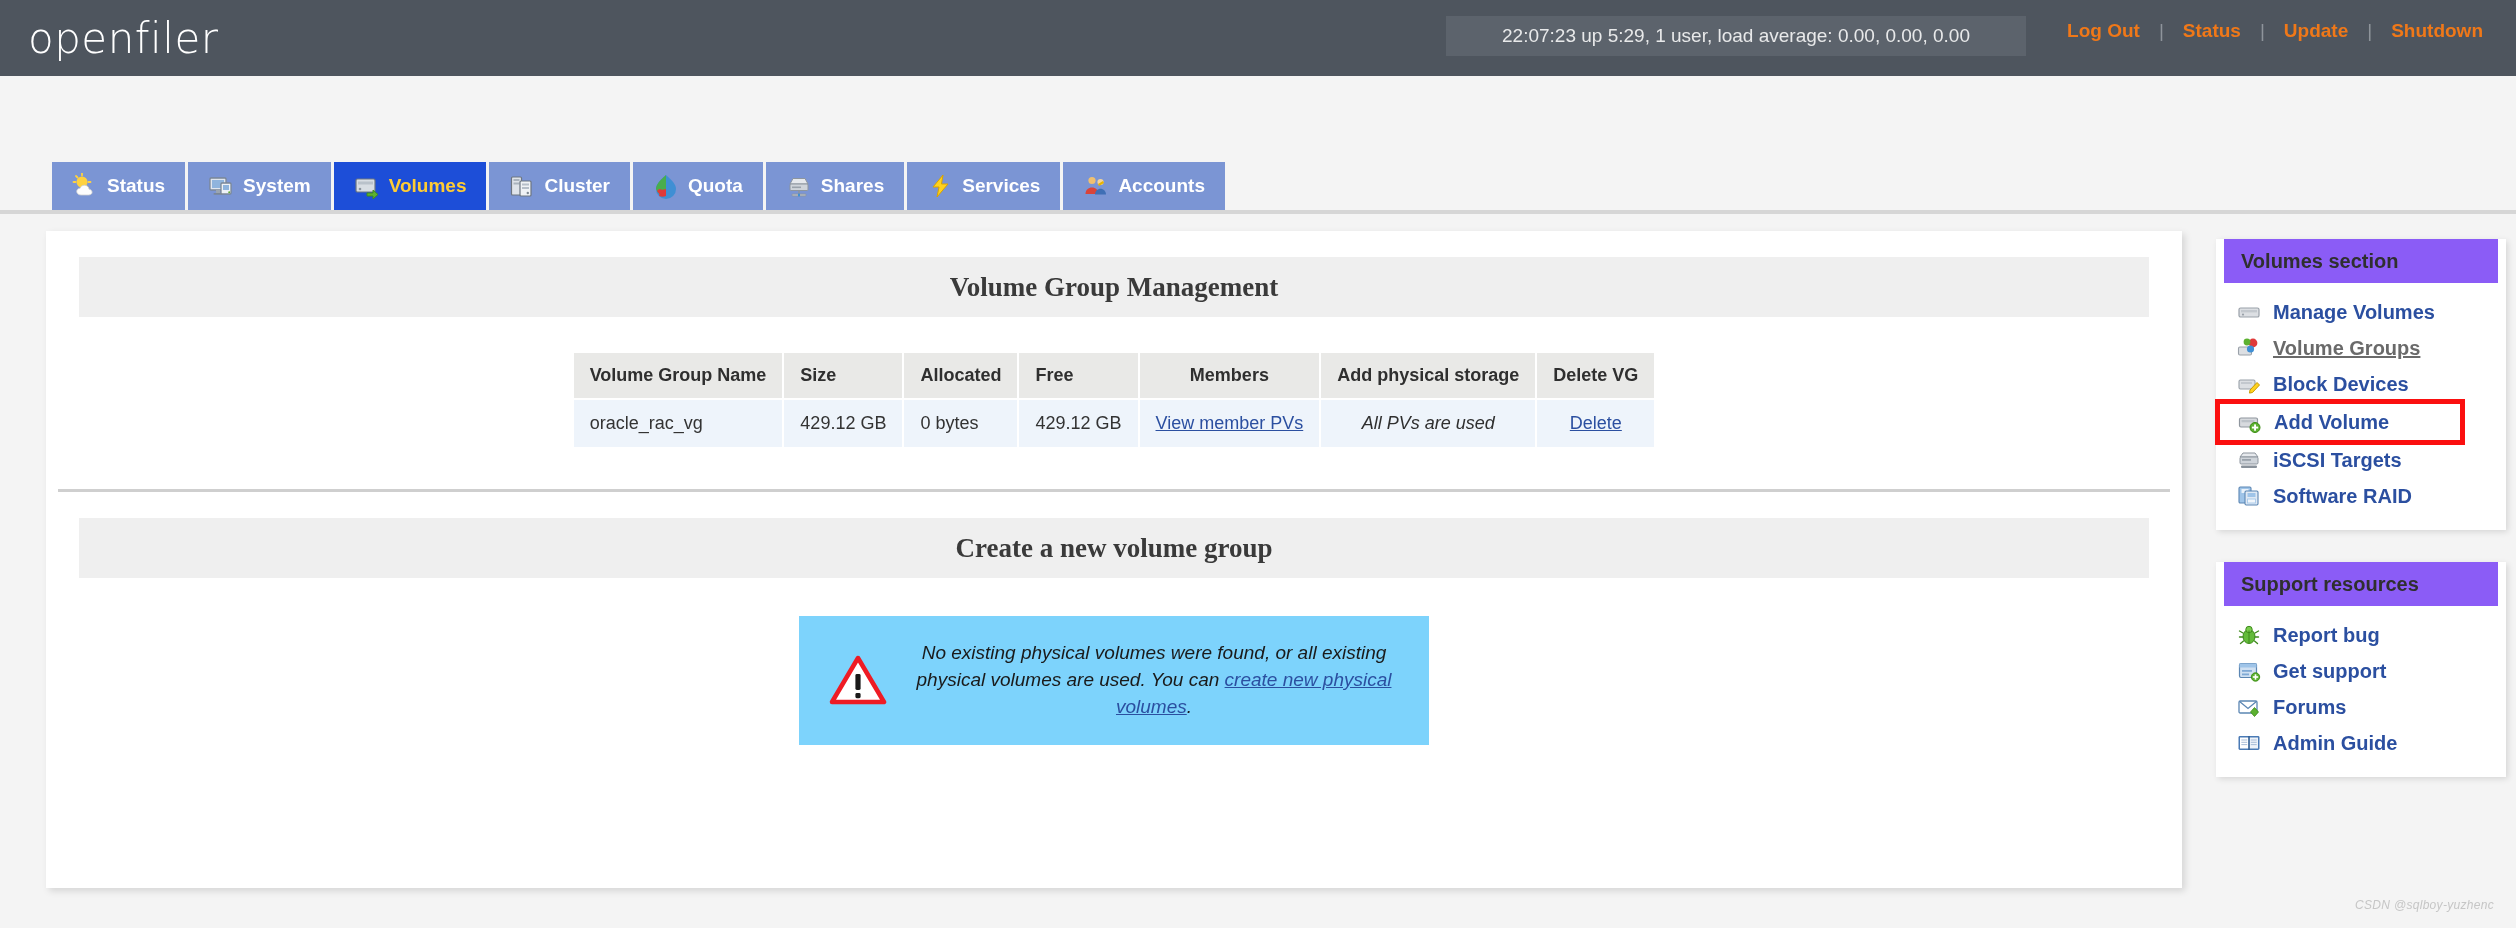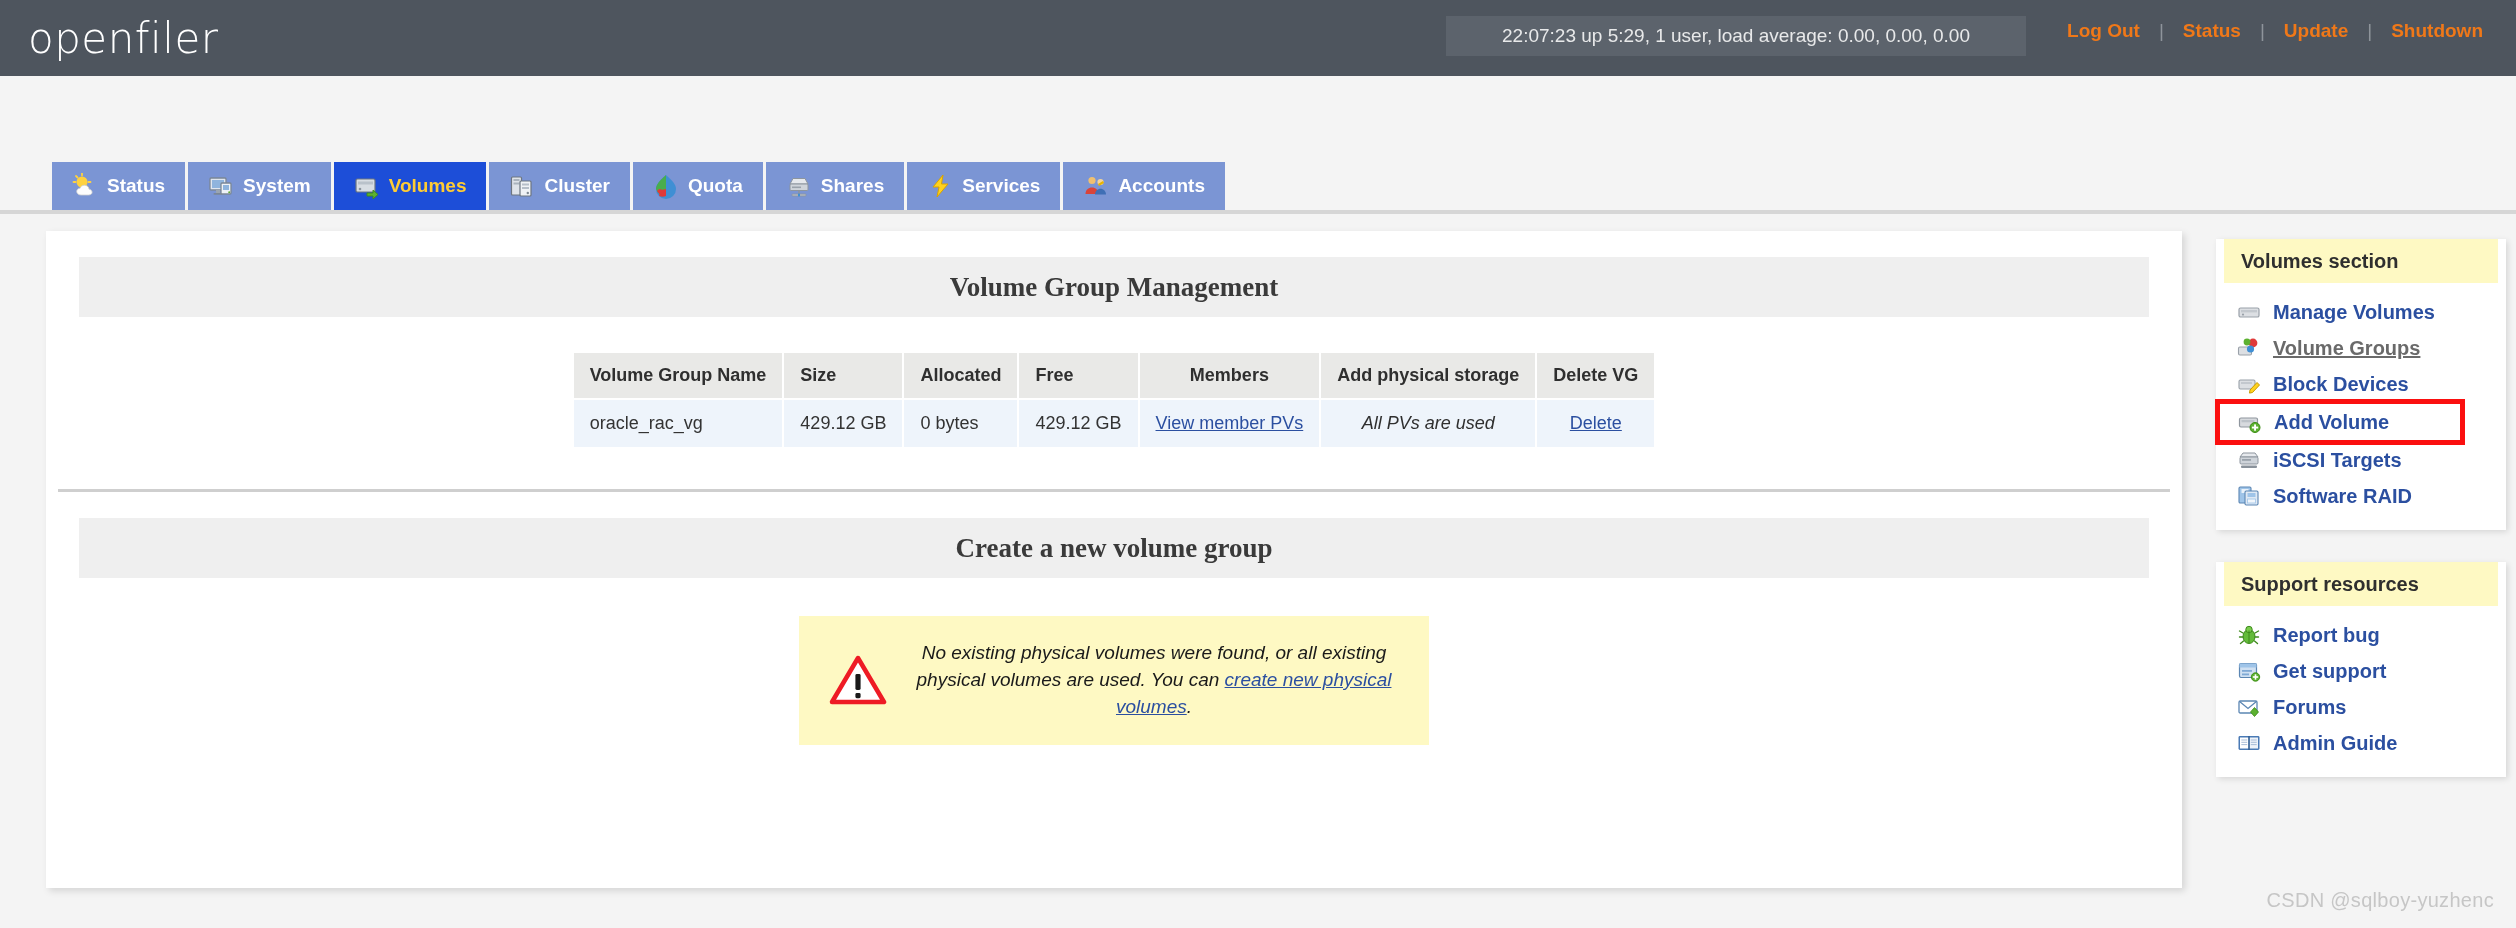--- a/index.html
+++ b/index.html
@@ -179,21 +179,21 @@
   }
 
   
   .warn-wrap {
     display: flex;
     justify-content: center;
     margin-top: 38px;
   }
   .warn-box {
     width: 630px;
-    background: #fef9c3;
+    background: #7dd3fc;
     display: flex;
     align-items: center;
     gap: 22px;
     padding: 24px 30px;
   }
   .warn-icon { width: 58px; height: 52px; flex: 0 0 58px; }
   .warn-text {
     font-size: 19px;
     font-style: italic;
     color: #1a1a1a;
@@ -214,21 +214,21 @@
     top: 13px;
     width: 290px;
   }
   .side-panel {
     background: #ffffff;
     box-shadow: 2px 2px 6px rgba(0,0,0,0.12);
     padding: 0 0 16px 0;
     margin-bottom: 32px;
   }
   .side-title {
-    background: #fef9c3;
+    background: #8b5cf6;
     height: 44px;
     display: flex;
     align-items: center;
     padding-left: 17px;
     font-size: 20px;
     font-weight: bold;
     color: #2f2f2f;
     margin: 8px 8px 0 8px;
   }
   .side-list { padding: 11px 0 0 0; }
@@ -256,23 +256,24 @@
     background: #ffffff;
     margin: 2px 46px 2px 4px;
     padding-left: 18px;
     z-index: 3;
   }
 
   .watermark {
     position: absolute;
     right: 22px;
     bottom: 16px;
-    font-size: 20px;
+    font-size: 12px;
     color: #c6c6c6;
     letter-spacing: 0.3px;
+    font-style: italic;
   }
 </style>
 </head>
 <body>
 
 <div class="topbar">
   <div class="brand">openfiler</div>
 
   <div class="uptime-box">
     <span class="uptime-text">22:07:23 up 5:29, 1 user, load average: 0.00, 0.00, 0.00</span>

